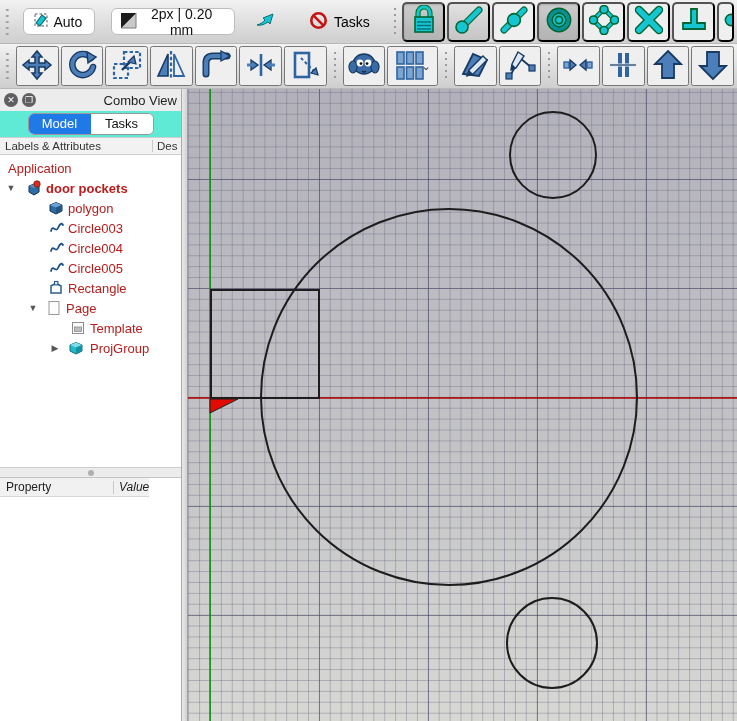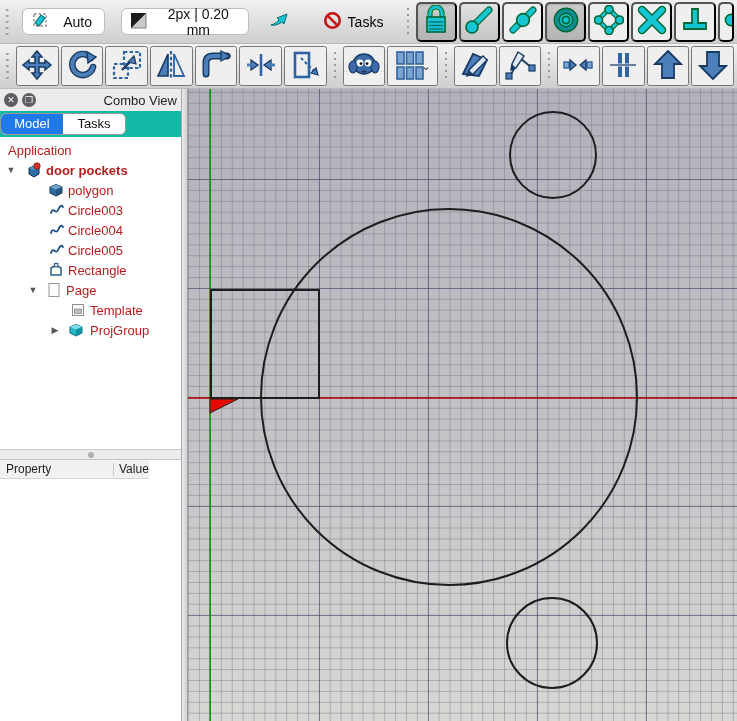--- a/index.html
+++ b/index.html
@@ -4,38 +4,38 @@
 <style>
   * { margin:0; padding:0; box-sizing:border-box; }
   html,body { width:737px; height:721px; overflow:hidden; }
   body { font-family:"Liberation Sans", sans-serif; font-size:13px; color:#1a1a1a; background:#d8d8d8; }
   #app { position:relative; width:737px; height:721px; }
 
   
   .toolbar { height:44px; display:flex; align-items:center; background:linear-gradient(#f2f2f2,#d8d8d8 70%,#cfcfcf); border-bottom:1px solid #b9b9b9; padding:0 2px; }
   .drag-dots { width:7px; height:30px; margin:0 4px 0 2px; background:radial-gradient(circle 1.2px, #9a9a9a 1px, transparent 1.4px); background-size:7px 6px; background-position:center; }
   .tsep { width:6px; height:32px; margin:0 4px; background:radial-gradient(circle 1.2px, #9a9a9a 1px, transparent 1.4px); background-size:6px 6px; }
-  .tbtn { display:flex; align-items:center; gap:14px; background:#fff; border:1px solid #bdbdbd; border-radius:6px; height:27px; padding:0 12px 0 8px; margin:0 8px; font-size:14px; color:#111; }
+  .tbtn { display:flex; align-items:center; gap:4px; background:#fff; border:1px solid #bdbdbd; border-radius:6px; height:27px; padding:0 12px 0 8px; margin:0 8px; font-size:14px; color:#111; }
   .flatbtn { display:flex; align-items:center; gap:6px; height:30px; padding:0 6px; margin:0 6px; font-size:14px; }
   .iconbtn { width:46px; height:40px; display:flex; align-items:center; justify-content:center; border-radius:5px; margin:0 1px; }
   .iconbtn.tile { background:rgba(0,0,0,0.055); }
   .iconbtn.pressed { background:rgba(0,0,0,0.14); box-shadow:inset 0 1px 2px rgba(0,0,0,0.15); }
   .iconbtn2 { width:44px; height:40px; display:flex; align-items:center; justify-content:center; margin:0 1px; }
   .caret { font-size:11px; color:#333; margin-left:-3px; }
 
   
   #main { position:absolute; top:89px; left:0; right:0; bottom:0; display:flex; }
   #panel { width:182px; background:#ececec; display:flex; flex-direction:column; border-right:1px solid #aaa; }
   #panel-splitbar { width:6px; background:linear-gradient(90deg,#e9e9e9,#d2d2d2); border-right:1px solid #9e9e9e; }
 
   .panel-header { height:22px; display:flex; align-items:center; padding:0 4px; background:#ececec; }
   .win-dot { width:14px; height:14px; border-radius:50%; background:#5f5f63; color:#fff; font-size:9px; line-height:14px; text-align:center; margin-right:4px; }
   .panel-title { flex:1; text-align:right; font-size:13px; color:#222; margin-left:-36px; }
 
-  .tabs-wrap { height:26px; display:flex; align-items:center; background:#14b8a6; }
+  .tabs-wrap { height:26px; display:flex; justify-content:center; align-items:center; background:#5eead4; }
   .segmented { display:flex; border:1px solid #999; border-radius:6px; overflow:hidden; background:#fff; }
   .seg { width:62px; height:20px; line-height:20px; text-align:center; font-size:13px; color:#111; background:#fff; }
   .seg.active { background:#1f7ae8; color:#fff; }
 
   .colhead { height:18px; display:flex; background:#f2f2f2; border-top:1px solid #cfcfcf; border-bottom:1px solid #cfcfcf; font-size:11.5px; color:#333; align-items:center; }
   .colhead .c1 { width:152px; padding-left:5px; }
   .colhead .csep { width:1px; height:12px; background:#c9c9c9; }
   .colhead .c2 { padding-left:4px; }
 
   #tree { flex:0 0 312px; background:#fff; overflow:hidden; padding-top:3px; }
@@ -45,21 +45,21 @@
   .tlabel { position:absolute; font-size:13px; color:#b91c1c; white-space:nowrap; }
   .tlabel.bold { font-weight:bold; }
 
   #vsplit { height:11px; background:#ececec; border-top:1px solid #cdcdcd; border-bottom:1px solid #c4c4c4; display:flex; align-items:center; justify-content:center; }
   #vsplit .dot { width:6px; height:6px; border-radius:50%; background:#b0b0b0; }
 
   #props { flex:1; background:#fff; display:flex; flex-direction:row; }
   .propshead { height:19px; display:flex; background:#f1f1f1; border-bottom:1px solid #d6d6d6; font-size:12px; color:#222; align-items:center; }
   .propshead .p1 { width:113px; padding-left:6px; }
   .propshead .psep { width:1px; height:13px; background:#c9c9c9; }
-  .propshead .p2 { padding-left:5px; }
+  .propshead .p2 { padding-left:5px;font-style:italic; }
   .prow { height:20px; }
   .prow:nth-child(odd) { background:#f4f4f4; }
   .prow:nth-child(even) { background:#ffffff; }
 
   
   #canvas { position:relative; flex:1; height:100%;
     background-image:
       linear-gradient(90deg, rgba(60,60,95,0.50) 1px, transparent 1px),
       linear-gradient(rgba(60,60,95,0.50) 1px, transparent 1px),
       linear-gradient(90deg, rgba(98,98,124,0.36) 1px, transparent 1px),
@@ -365,20 +365,25 @@
         <div class="panel-title">Combo View</div>
       </div>
 
       <div class="tabs-wrap">
         <div class="segmented">
           <div class="seg active">Model</div>
           <div class="seg">Tasks</div>
         </div>
       </div>
 
+      <div class="colhead">
+        <div class="c1">Labels &amp; Attributes</div>
+        <div class="csep"></div>
+        <div class="c2">Des</div>
+      </div>
 
       <div id="tree">
         <div class="trow">
           <span class="tlabel" style="left:8px;">Application</span>
         </div>
         <div class="trow">
           <span class="texp" style="left:6px;">▼</span>
           <span class="ticon" style="left:26px;">
             <svg width="16" height="16" viewBox="0 0 16 16">
               <path d="M3 6 L8 4 L13 6 L13 12 L8 15 L3 12 Z" fill="#2e6da4" stroke="#13304f" stroke-width="1"></path>

